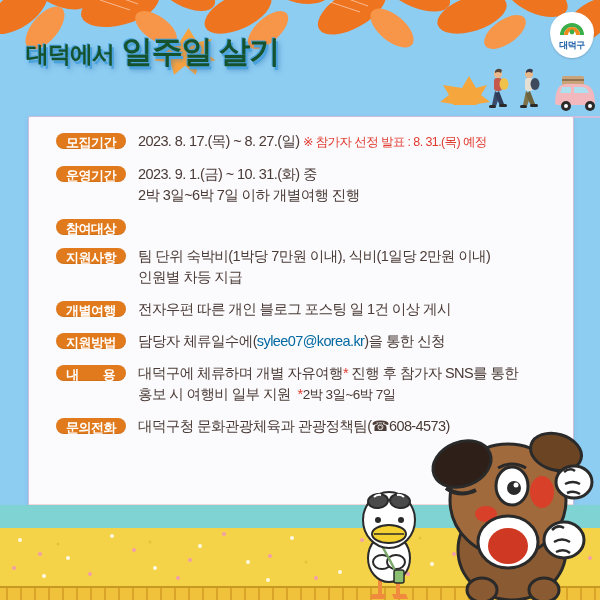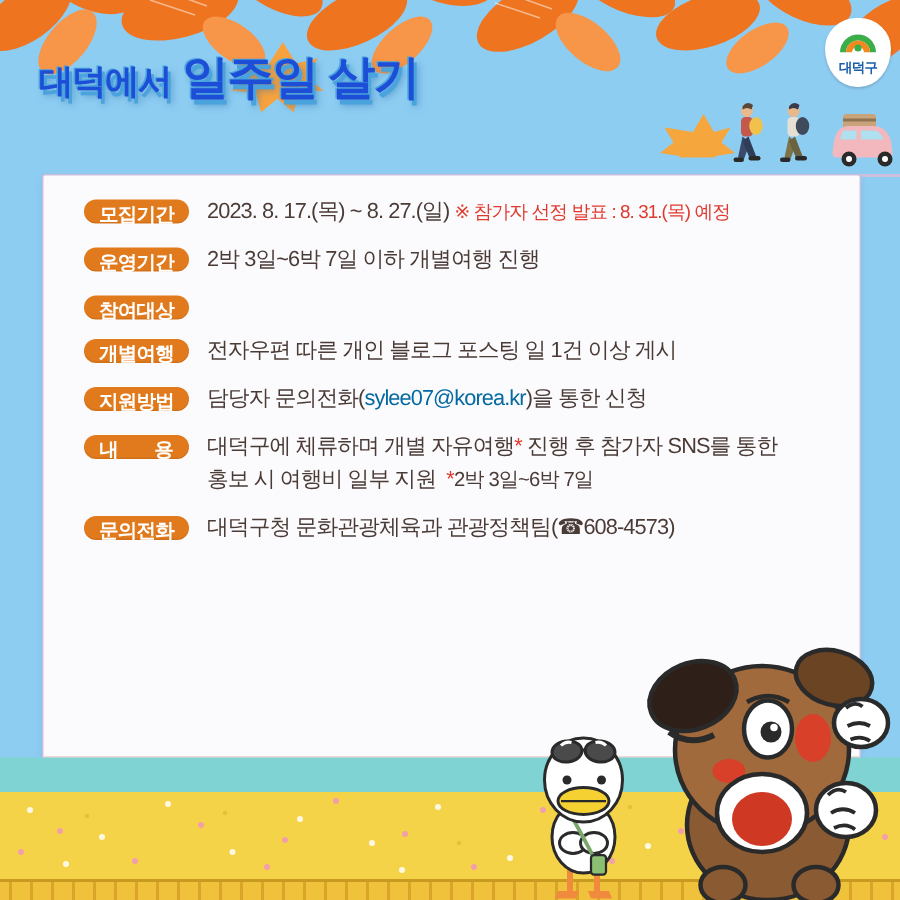--- a/index.html
+++ b/index.html
@@ -12,21 +12,21 @@
 
   
   .poster { position:absolute; inset:0; overflow:hidden; background:#8ecdf2; }
 
   .sky { position:absolute; left:0; top:0; width:600px; height:505px; background:#8ecdf2; }
   .leafband { position:absolute; left:0; top:-30px; width:600px; height:135px; }
 
   
   .title {
     position:absolute; left:26px; top:28px; width:330px; height:48px;
-    color:#1d4ed8; font-size:31px; font-weight:bold; letter-spacing:-1px;
+    color:#14532d; font-size:31px; font-weight:bold; letter-spacing:-1px;
     line-height:48px; white-space:nowrap;
     text-shadow: 2px 3px 0 #4aa3dd, -1px -1px 0 #4aa3dd, 3px 4px 5px rgba(40,110,170,.55);
   }
   .title .small { font-size:23px; }
 
   
   .logo {
     position:absolute; left:550px; top:12px; width:44px; height:46px;
     background:#ffffff; border-radius:50% 50% 50% 50% / 46% 46% 58% 58%;
     box-shadow:0 1px 2px rgba(0,0,0,.18);
@@ -184,40 +184,48 @@
         <div class="pill">모집기간</div>
         <div class="val">
           <span>2023. 8. 17.(목) ~ 8. 27.(일)</span>
           <span class="note">※ 참가자 선정 발표 : 8. 31.(목) 예정</span>
         </div>
       </div>
 
       <div class="row">
         <div class="pill">운영기간</div>
         <div class="val">
+          <div>2023. 9. 1.(금) ~ 10. 31.(화) 중</div>
           <div>2박 3일~6박 7일 이하 개별여행 진행</div>
         </div>
       </div>
 
       <div class="row">
         <div class="pill">참여대상</div>
       </div>
 
+      <div class="row">
+        <div class="pill">지원사항</div>
+        <div class="val">
+          <div>팀 단위 숙박비(1박당 7만원 이내), 식비(1일당 2만원 이내)</div>
+          <div>인원별 차등 지급</div>
+        </div>
+      </div>
 
       <div class="row">
         <div class="pill">개별여행</div>
         <div class="val">
           <span>전자우편 따른 개인 블로그 포스팅 일 1건 이상 게시</span>
         </div>
       </div>
 
       <div class="row">
         <div class="pill">지원방법</div>
         <div class="val">
-          <span>담당자 문의전화(</span><span class="mail">sylee07@korea.kr</span><span>)을 통한 신청</span>
+          <span>담당자 체류일수에(</span><span class="mail">sylee07@korea.kr</span><span>)을 통한 신청</span>
         </div>
       </div>
 
       <div class="row">
         <div class="pill spaced">내 용</div>
         <div class="val">
           <div><span>대덕구에 체류하며 개별 자유여행</span><span class="star">*</span><span> 진행 후 참가자 SNS를 통한</span></div>
           <div><span>홍보 시 여행비 일부 지원</span>&nbsp;&nbsp;<span class="star">*</span><span class="sub">2박 3일~6박 7일</span></div>
         </div>
       </div>

